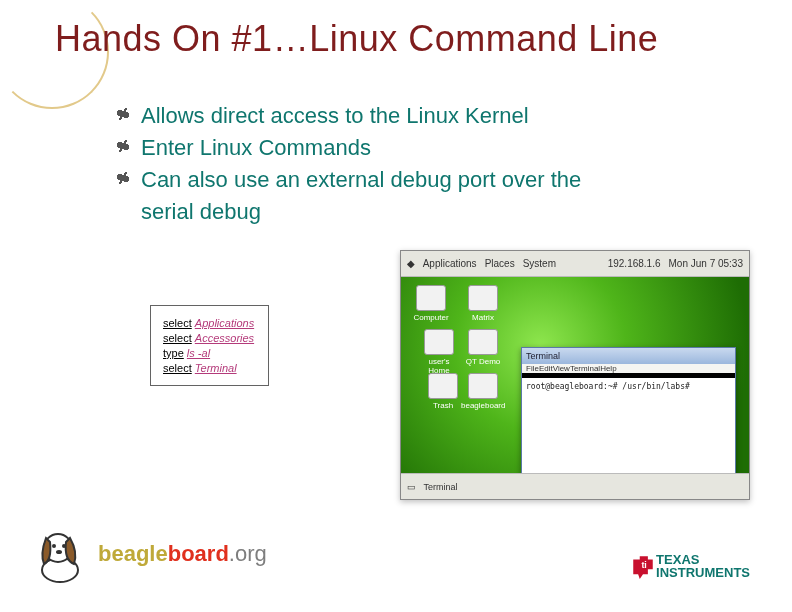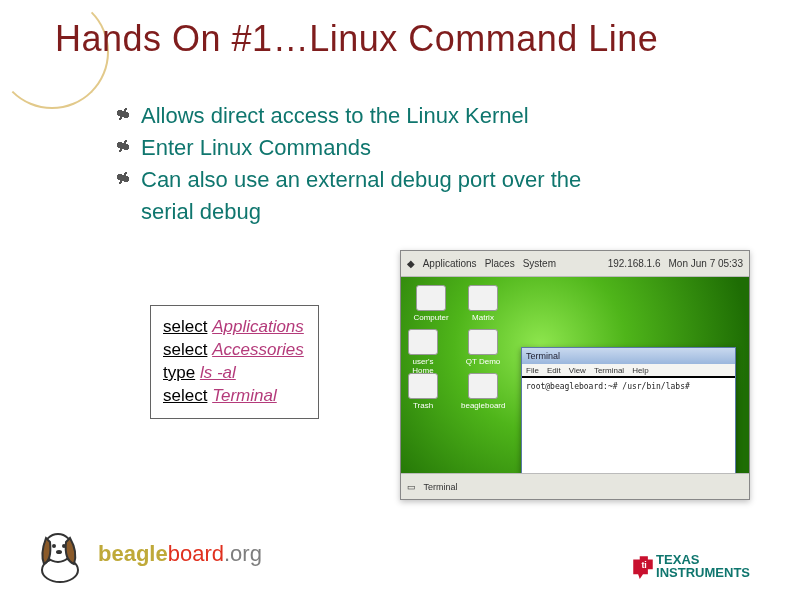--- a/index.html
+++ b/index.html
@@ -54,21 +54,21 @@
       radial-gradient(circle at 70% 60%, #555 0 3px, transparent 3px),
       linear-gradient(120deg, transparent 45%, #555 45% 55%, transparent 55%);
   }
   .cont { padding-left: 26px; }
 
   .stepbox {
     position: absolute;
     top: 305px; left: 150px;
     border: 1px solid #636363;
     padding: 10px 14px 10px 12px;
-    font-size: 17px;
+    font-size: 11px;
     line-height: 1.35;
   }
   .stepbox .kw { color: #000; text-decoration: underline; }
   .stepbox .em { color: #b43a7a; font-style: italic; text-decoration: underline; }
 
   
   .shot {
     position: absolute;
     top: 250px; left: 400px;
     width: 350px; height: 250px;
@@ -105,39 +105,39 @@
   .shot .term{
     position:absolute; top:70px; left:120px; width:215px; height:130px;
     background:#fff;border:1px solid #5a7aa8;
     box-shadow:0 2px 6px rgba(0,0,0,.4);
   }
   .shot .term .thead{
     height:16px;background:linear-gradient(#c9d9ef,#9bb7dd);
     font-size:9px;color:#223;display:flex;align-items:center;padding:0 4px;
   }
   .shot .term .tmenu{
-    height:14px;border-bottom:2px solid #000000;font-size:8px;color:#333;
-    display:flex;align-items:center;gap:8px;padding:0 4px;background:#f5f5f2;
+    height:14px;border-bottom:5px solid #000000;font-size:8px;color:#333;
+    display:flex;align-items:center;padding:0 4px;background:#f5f5f2;
   }
   .shot .term .tbody{
     padding:4px;font-family:monospace;font-size:8px;color:#222;
   }
 
   
   .beagle {
     position:absolute; left:30px; bottom:28px;
     display:flex; align-items:center; gap:8px;
   }
   .beagle .dog{
     width:60px;height:60px;position:relative;
   }
   .beagle .dog svg{width:100%;height:100%}
   .beagle .txt{font-size:22px;}
   .beagle .b1{color:#bfa939;font-weight:bold}
-  .beagle .b2{color:#e0301e;font-weight:normal}
+  .beagle .b2{color:#e0301e;font-weight:bold}
   .beagle .b3{color:#7e7e7e}
 
   .ti {
     position:absolute; right:42px; bottom:32px;
     display:flex; align-items:center; 
   }
   .ti .chip{width:26px;height:26px}
   .ti .name{font-size:13px;line-height:1.05;color:#0f766e;font-weight:bold}
 </style>
 </head>
@@ -182,22 +182,22 @@
     <span>◆</span>
     <span>Applications</span>
     <span>Places</span>
     <span>System</span>
     <span class="spacer"></span>
     <span>192.168.1.6</span>
     <span>Mon Jun 7  05:33</span>
   </div>
   <div class="green">
     <div class="deskicon" style="top:8px;left:8px"><div class="ic"></div><span>Computer</span></div>
-    <div class="deskicon" style="top:52px;left:0"><div class="ic"></div><span>user's Home</span></div>
-    <div class="deskicon" style="top:96px;left:0"><div class="ic"></div><span>Trash</span></div>
+    <div class="deskicon" style="top:52px;left:16px"><div class="ic"></div><span>user's Home</span></div>
+    <div class="deskicon" style="top:96px;left:20px"><div class="ic"></div><span>Trash</span></div>
     <div class="deskicon" style="top:8px;left:60px"><div class="ic"></div><span>Matrix</span></div>
     <div class="deskicon" style="top:52px;left:60px"><div class="ic"></div><span>QT Demo</span></div>
     <div class="deskicon" style="top:96px;left:60px"><div class="ic"></div><span>beagleboard</span></div>
 
     <div class="term">
       <div class="thead">Terminal</div>
       <div class="tmenu">
         <span>File</span>
         <span>Edit</span>
         <span>View</span>

